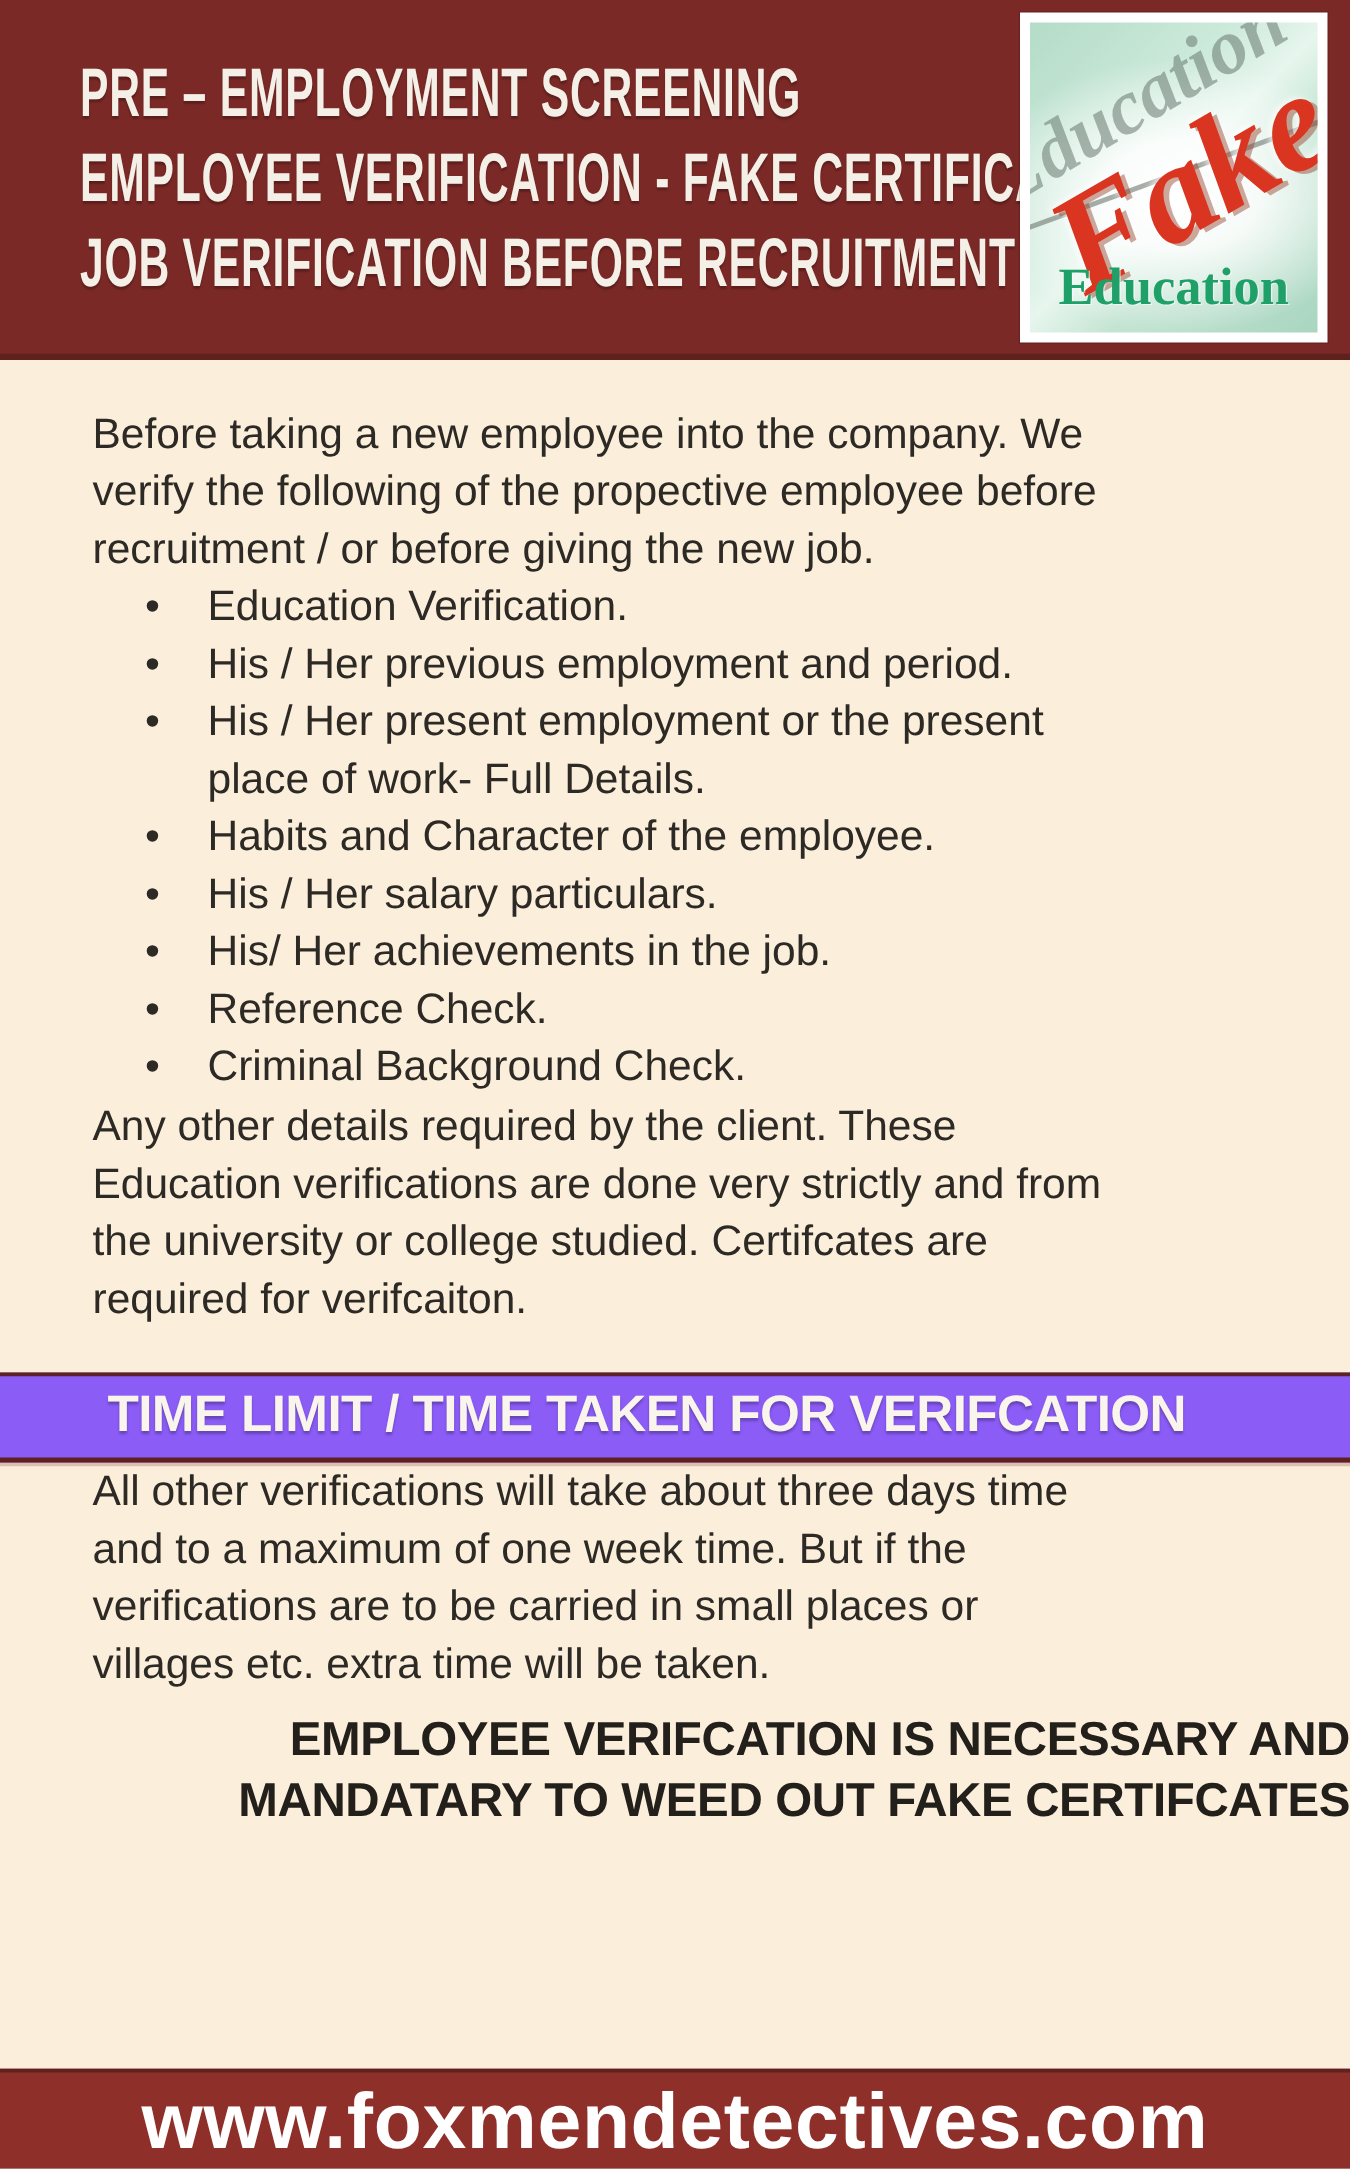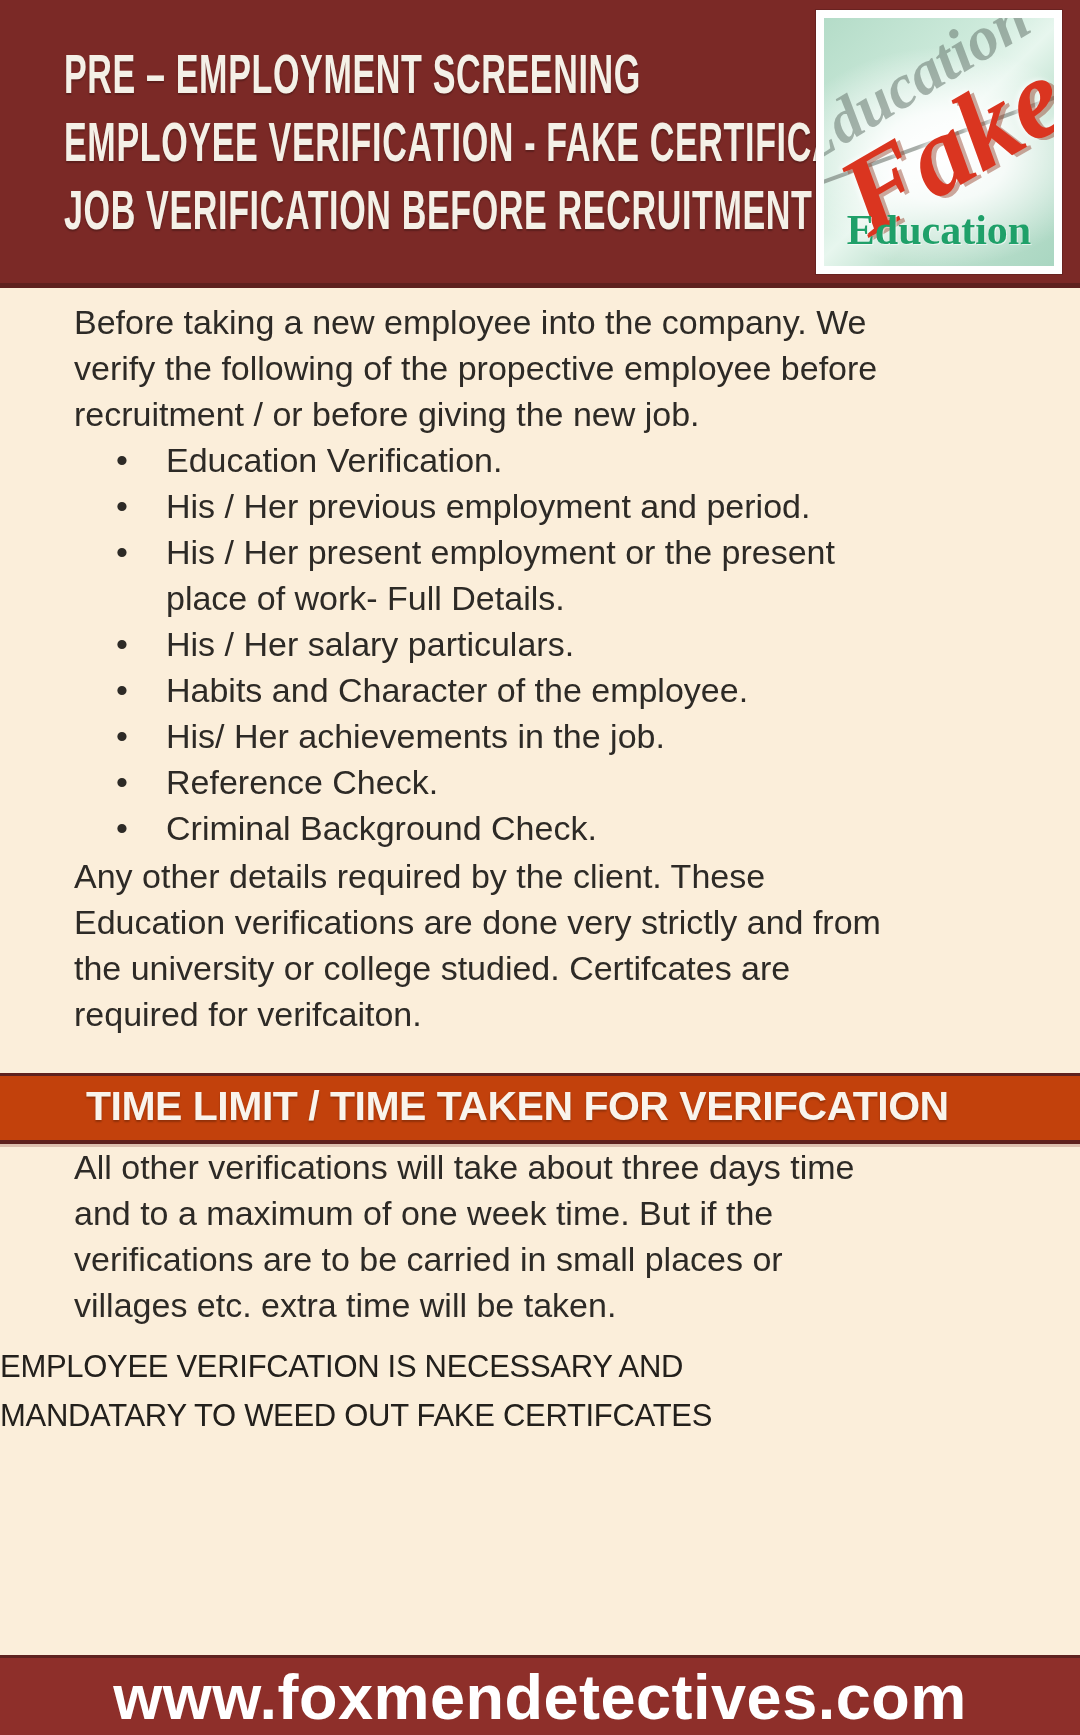--- a/index.html
+++ b/index.html
@@ -107,57 +107,57 @@
     width: 100%;
     text-align: center;
     color: #1fa069;
     font-family: "Liberation Serif", serif;
     font-weight: bold;
     font-size: 42px;
     text-shadow: 1px 1px 0 rgba(255,255,255,0.6);
   }
 
   
-  .body { flex: 1; padding-top: 11px; font-size: 34px; line-height: 46px; }
+  .body { flex: 1; padding-top: 36px; font-size: 34px; line-height: 46px; }
   .para { white-space: pre-line; margin: 0 66px 0 74px; }
   .list { list-style: none; margin: 0 66px 0 74px; }
   .list li { position: relative; padding-left: 92px; white-space: pre-line; }
   .list li::before {
     content: "\2022";
     position: absolute;
     left: 42px;
     top: 0;
     color: #2d2a26;
   }
   .after-list { margin-top: 2px; }
 
   .section-band {
     margin-top: 36px;
-    background: #c2410c;
+    background: #8b5cf6;
     border-top: 3px solid #5e211e;
     border-bottom: 4px solid #5e211e;
     padding: 7px 0 9px 86px;
     box-shadow: 0 3px 0 rgba(216, 185, 168, 0.9);
   }
   .section-band span {
     color: #f9f4ec;
     font-weight: bold;
     font-size: 41px;
     letter-spacing: -0.5px;
     white-space: nowrap;
     text-shadow: 0 2px 2px rgba(0,0,0,0.25);
   }
   .para-education { margin-top: 14px; }
   .para-other { }
 
   .closing {
     margin-top: 14px;
-    text-align: left;
-    font-weight: normal;
-    font-size: 31px;
+    text-align: right;
+    font-weight: bold;
+    font-size: 38px;
     line-height: 49px;
     letter-spacing: -0.3px;
     color: #23201c;
     white-space: pre-line;
   }
 
   
   .footer {
     flex: none;
     margin-top: auto;
@@ -199,22 +199,22 @@
 
     <p class="para intro">Before taking a new employee into the company. We
 verify the following of the propective employee before
 recruitment / or before giving the new job.</p>
 
     <ul class="list">
       <li>Education Verification.</li>
       <li>His / Her previous employment and period.</li>
       <li>His / Her present employment or the present
 place of work- Full Details.</li>
+      <li>Habits and Character of the employee.</li>
       <li>His / Her salary particulars.</li>
-      <li>Habits and Character of the employee.</li>
       <li>His/ Her achievements in the job.</li>
       <li>Reference Check.</li>
       <li>Criminal Background Check.</li>
     </ul>
 
     <p class="para after-list">Any other details required by the client. These
 Education verifications are done very strictly and from
 the university or college studied. Certifcates are
 required for verifcaiton.</p>
 

